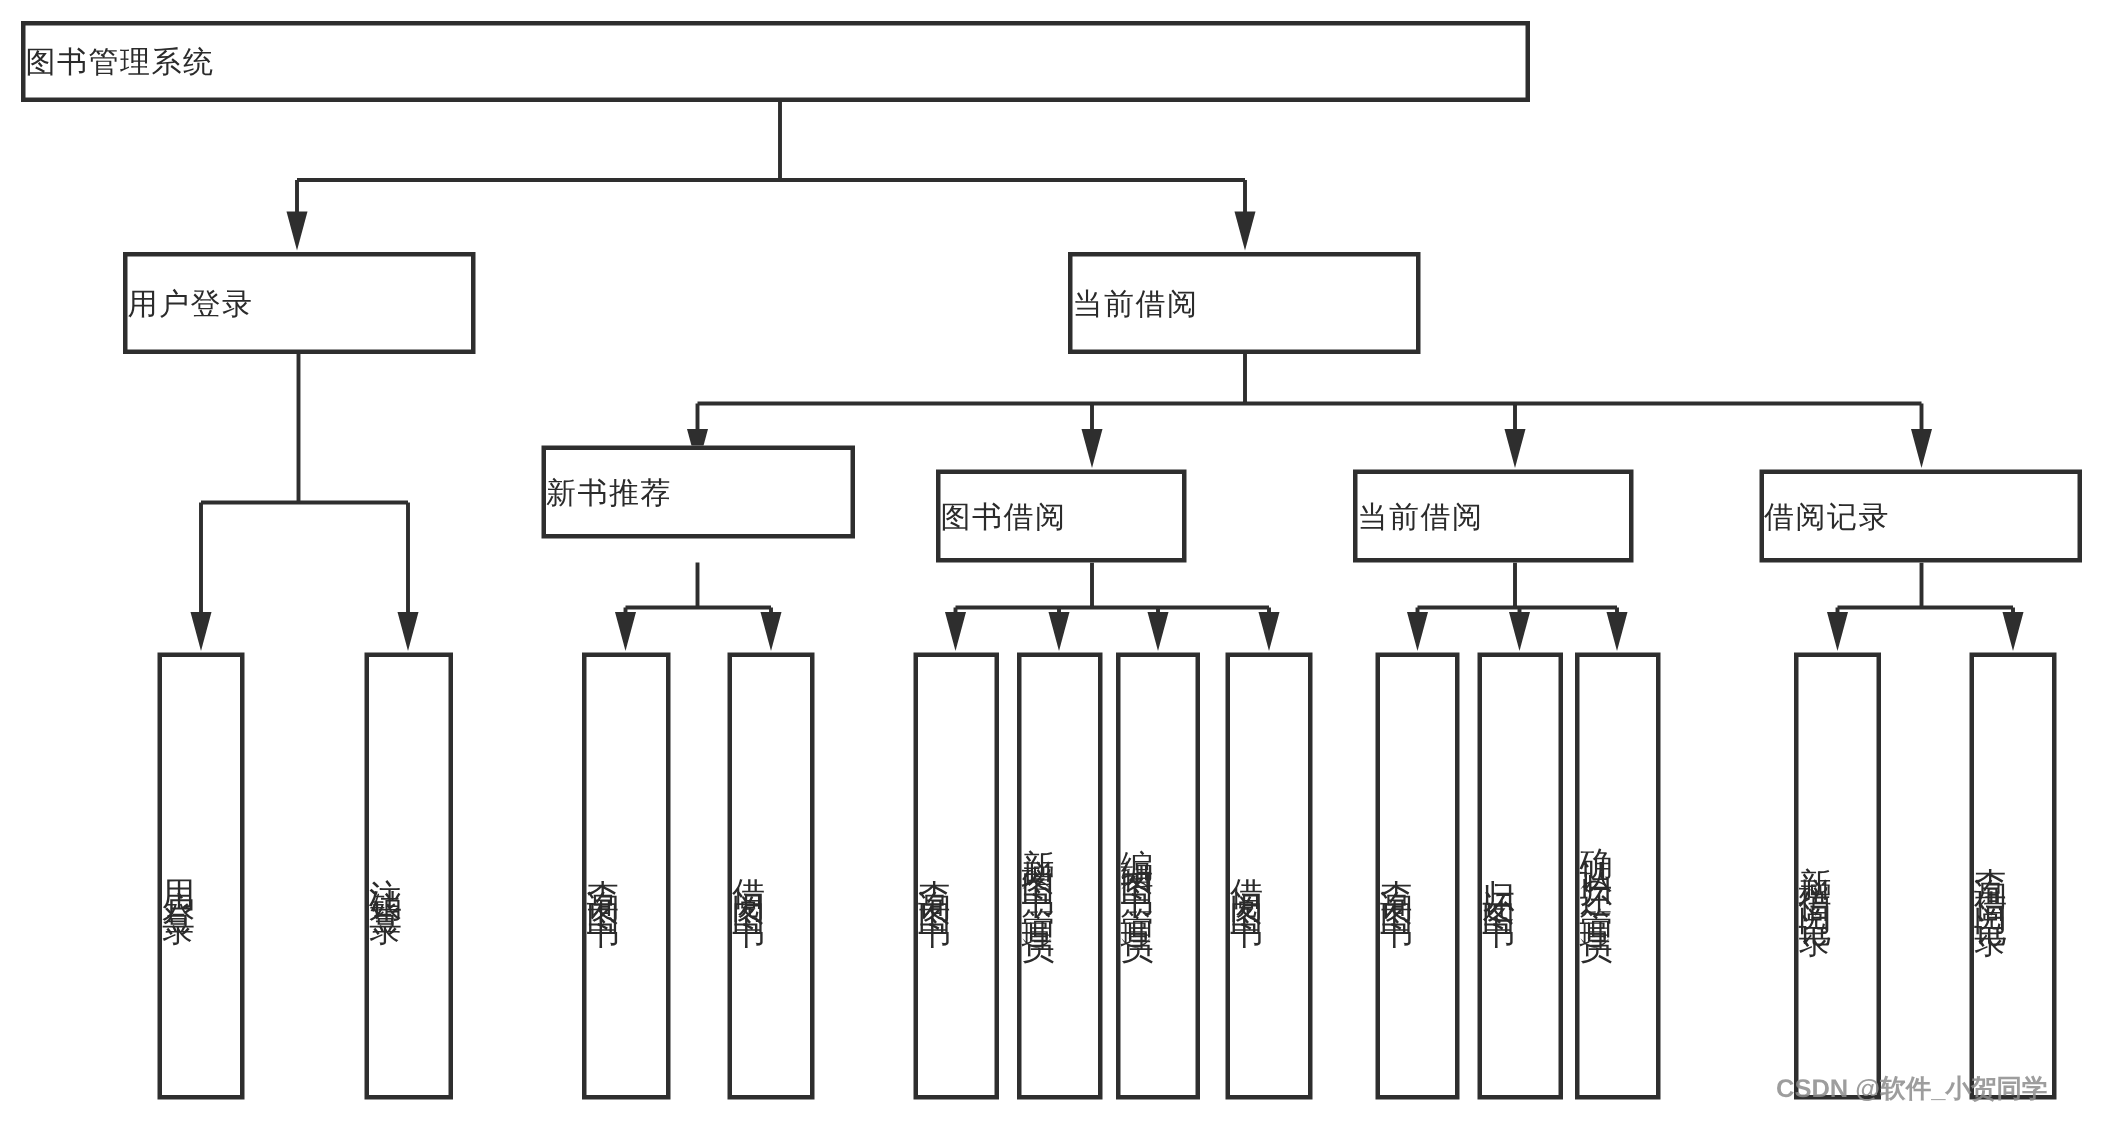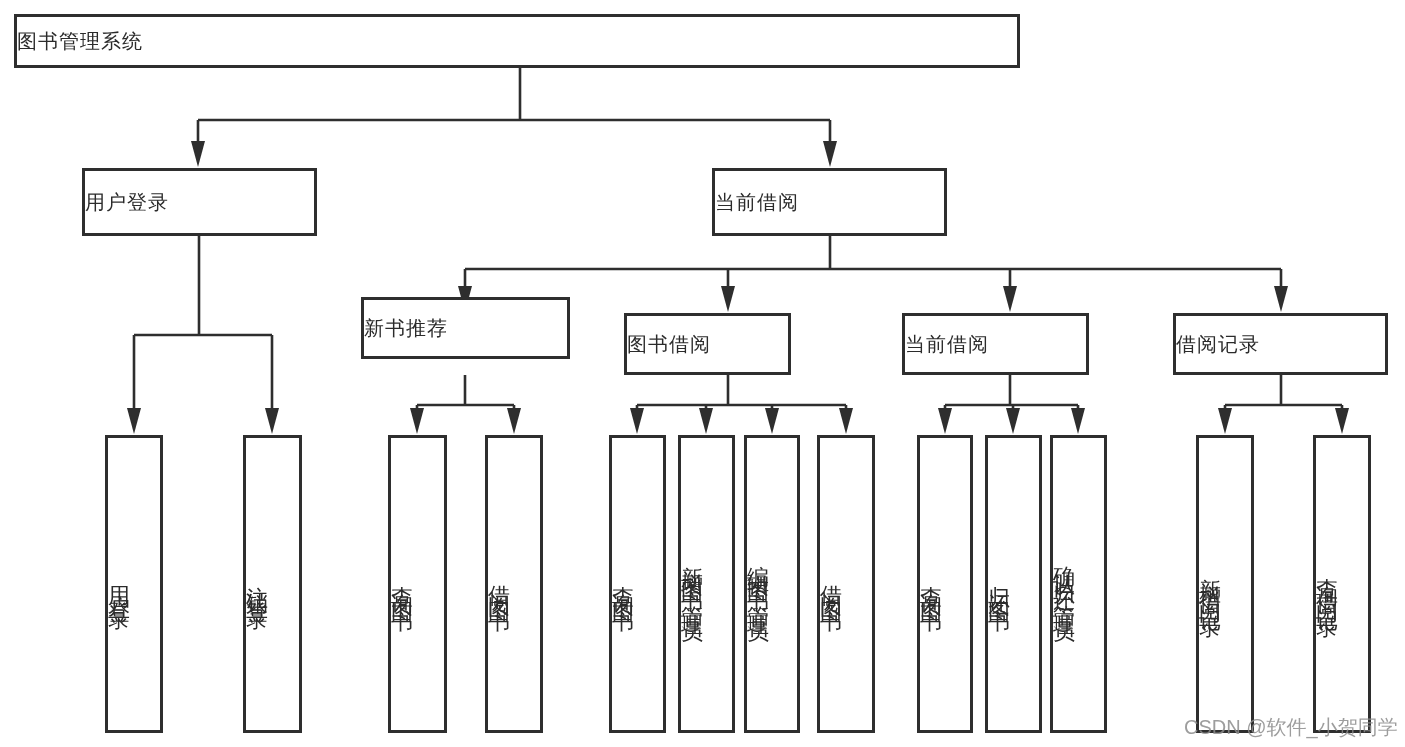--- a/index.html
+++ b/index.html
@@ -48,24 +48,25 @@
     text-orientation: mixed;
     font-size: 22px;
     letter-spacing: 8px;
     line-height: 1;
     white-space: nowrap;
   }
   .watermark {
     position: absolute;
     left: 1184px;
     top: 714px;
-    font-size: 20px;
+    font-size: 17px;
     color: rgba(140, 140, 140, 0.85);
     z-index: 3;
     white-space: nowrap;
+    font-weight: bold;
   }
   .line {
     stroke: #2e2e2e;
     stroke-width: 2.6;
     fill: none;
   }
   .head {
     fill: #2e2e2e;
     stroke: none;
   }

